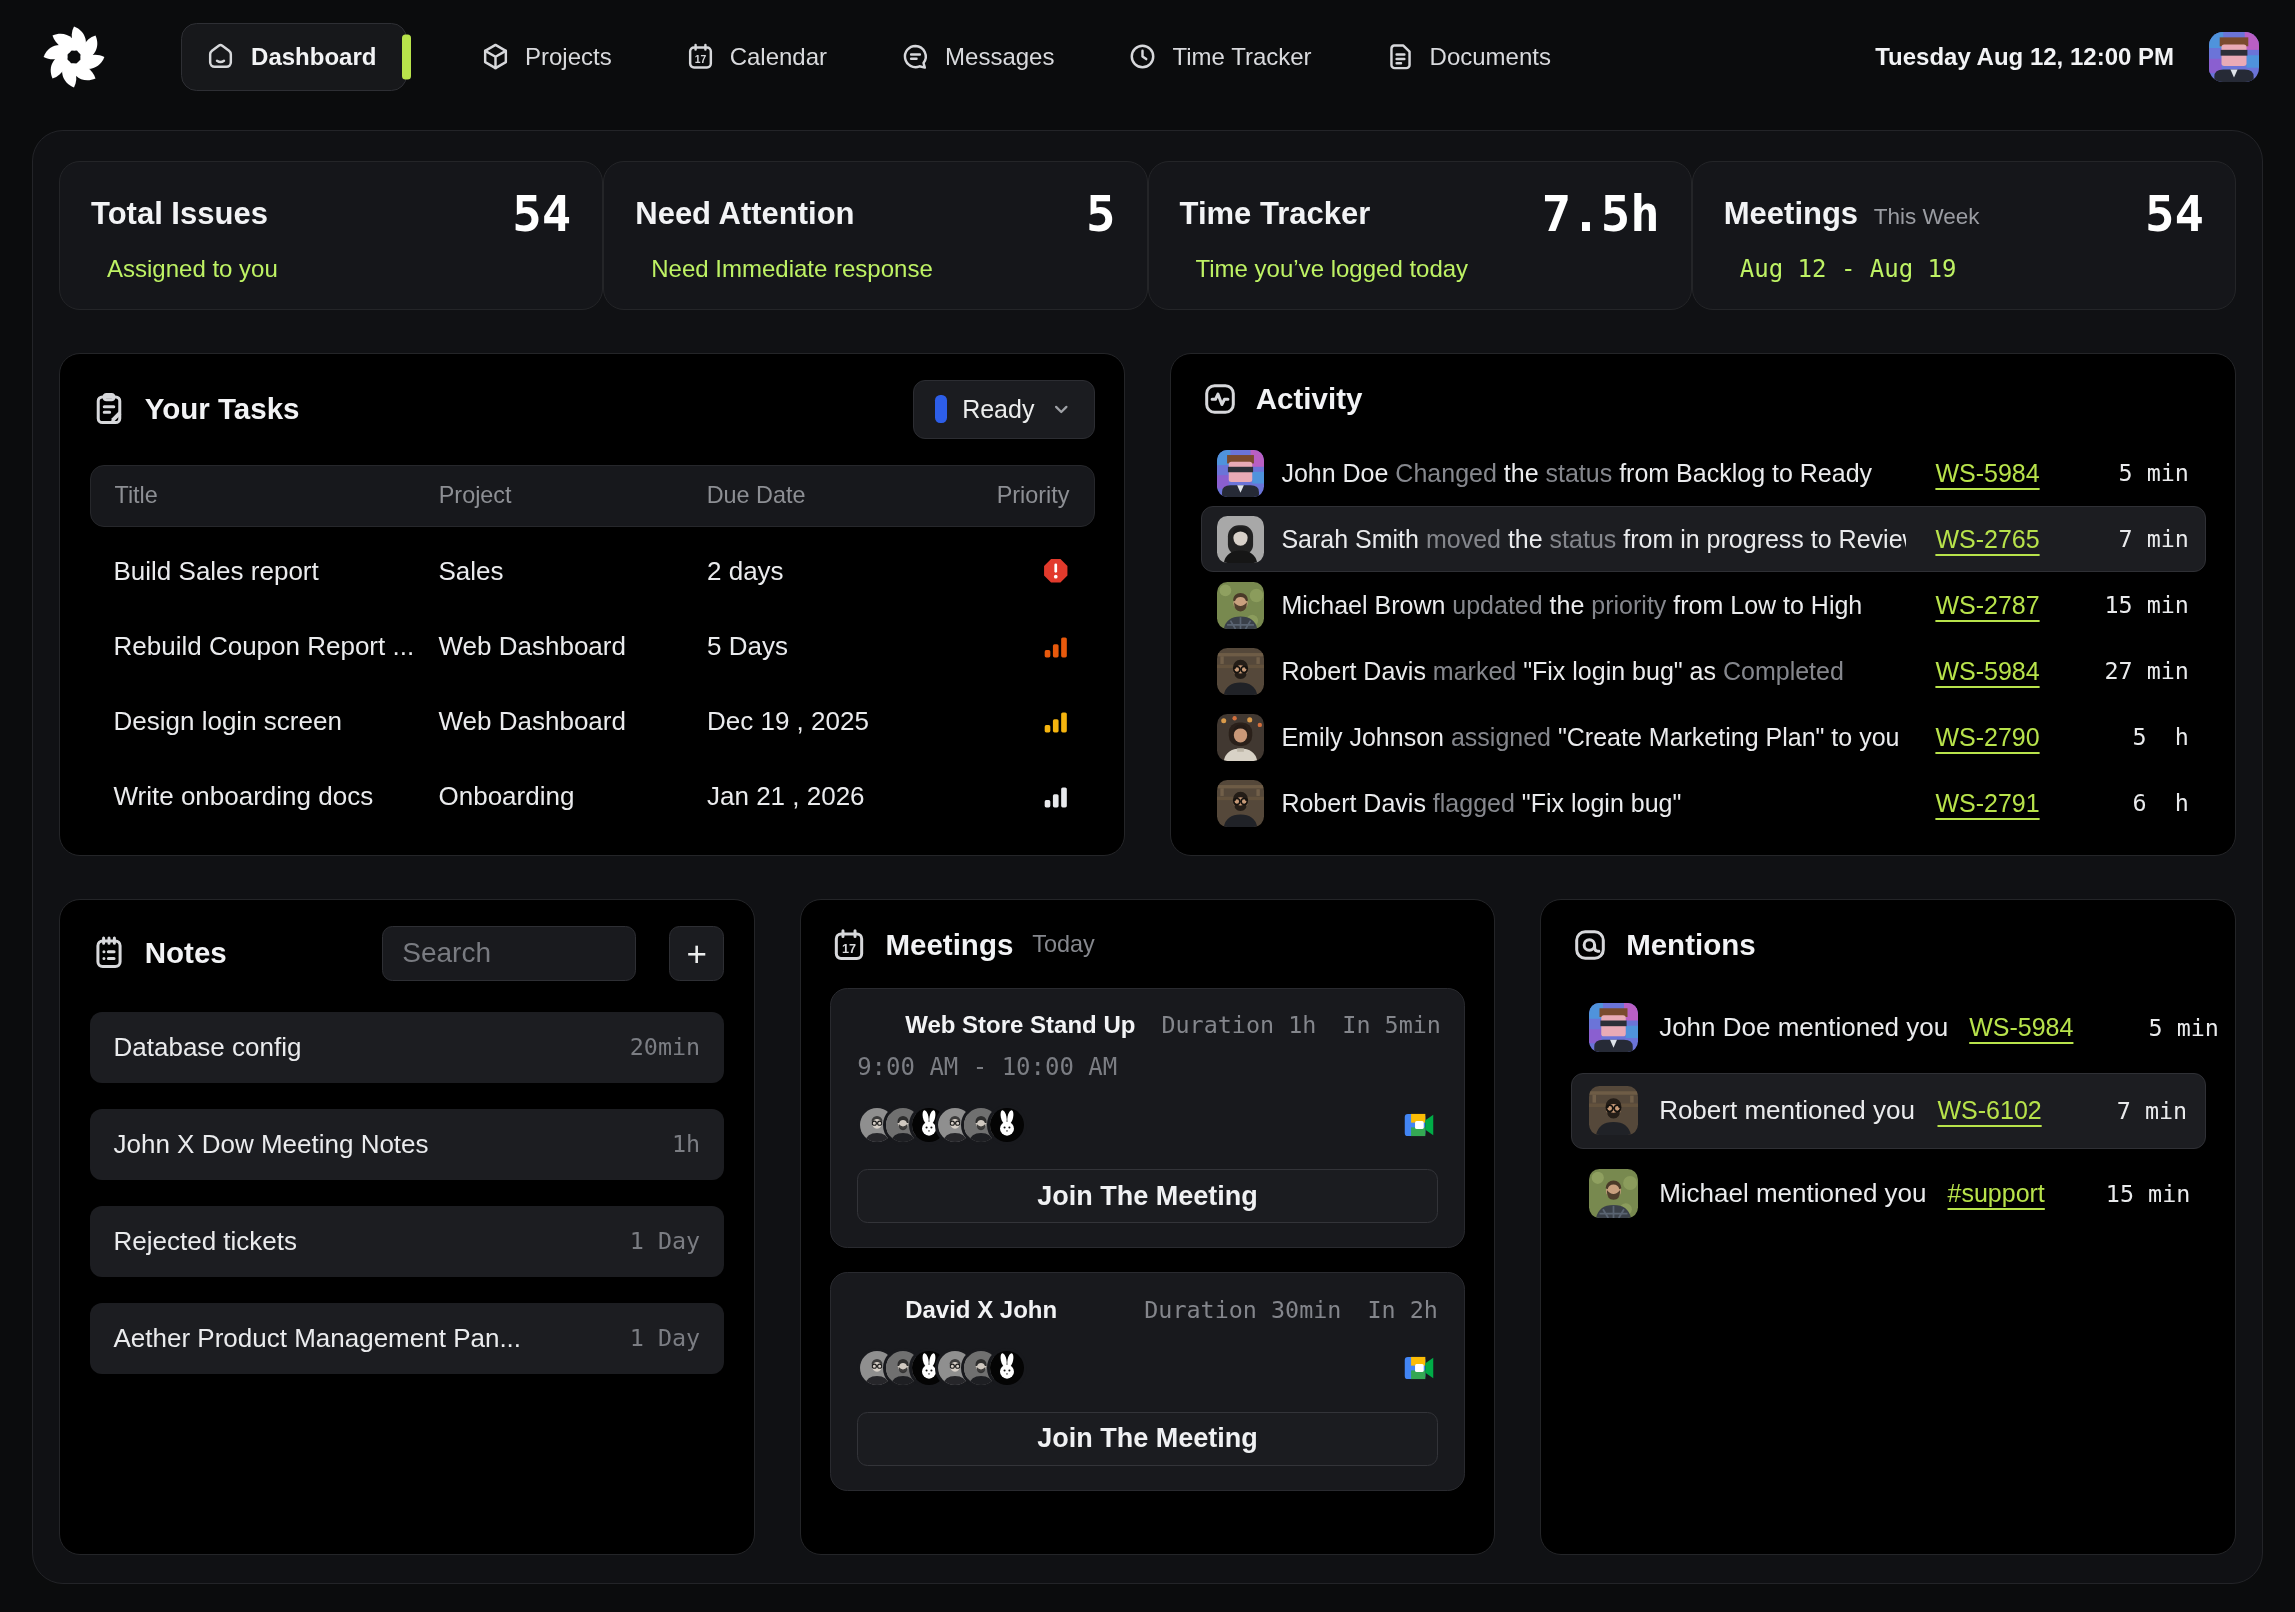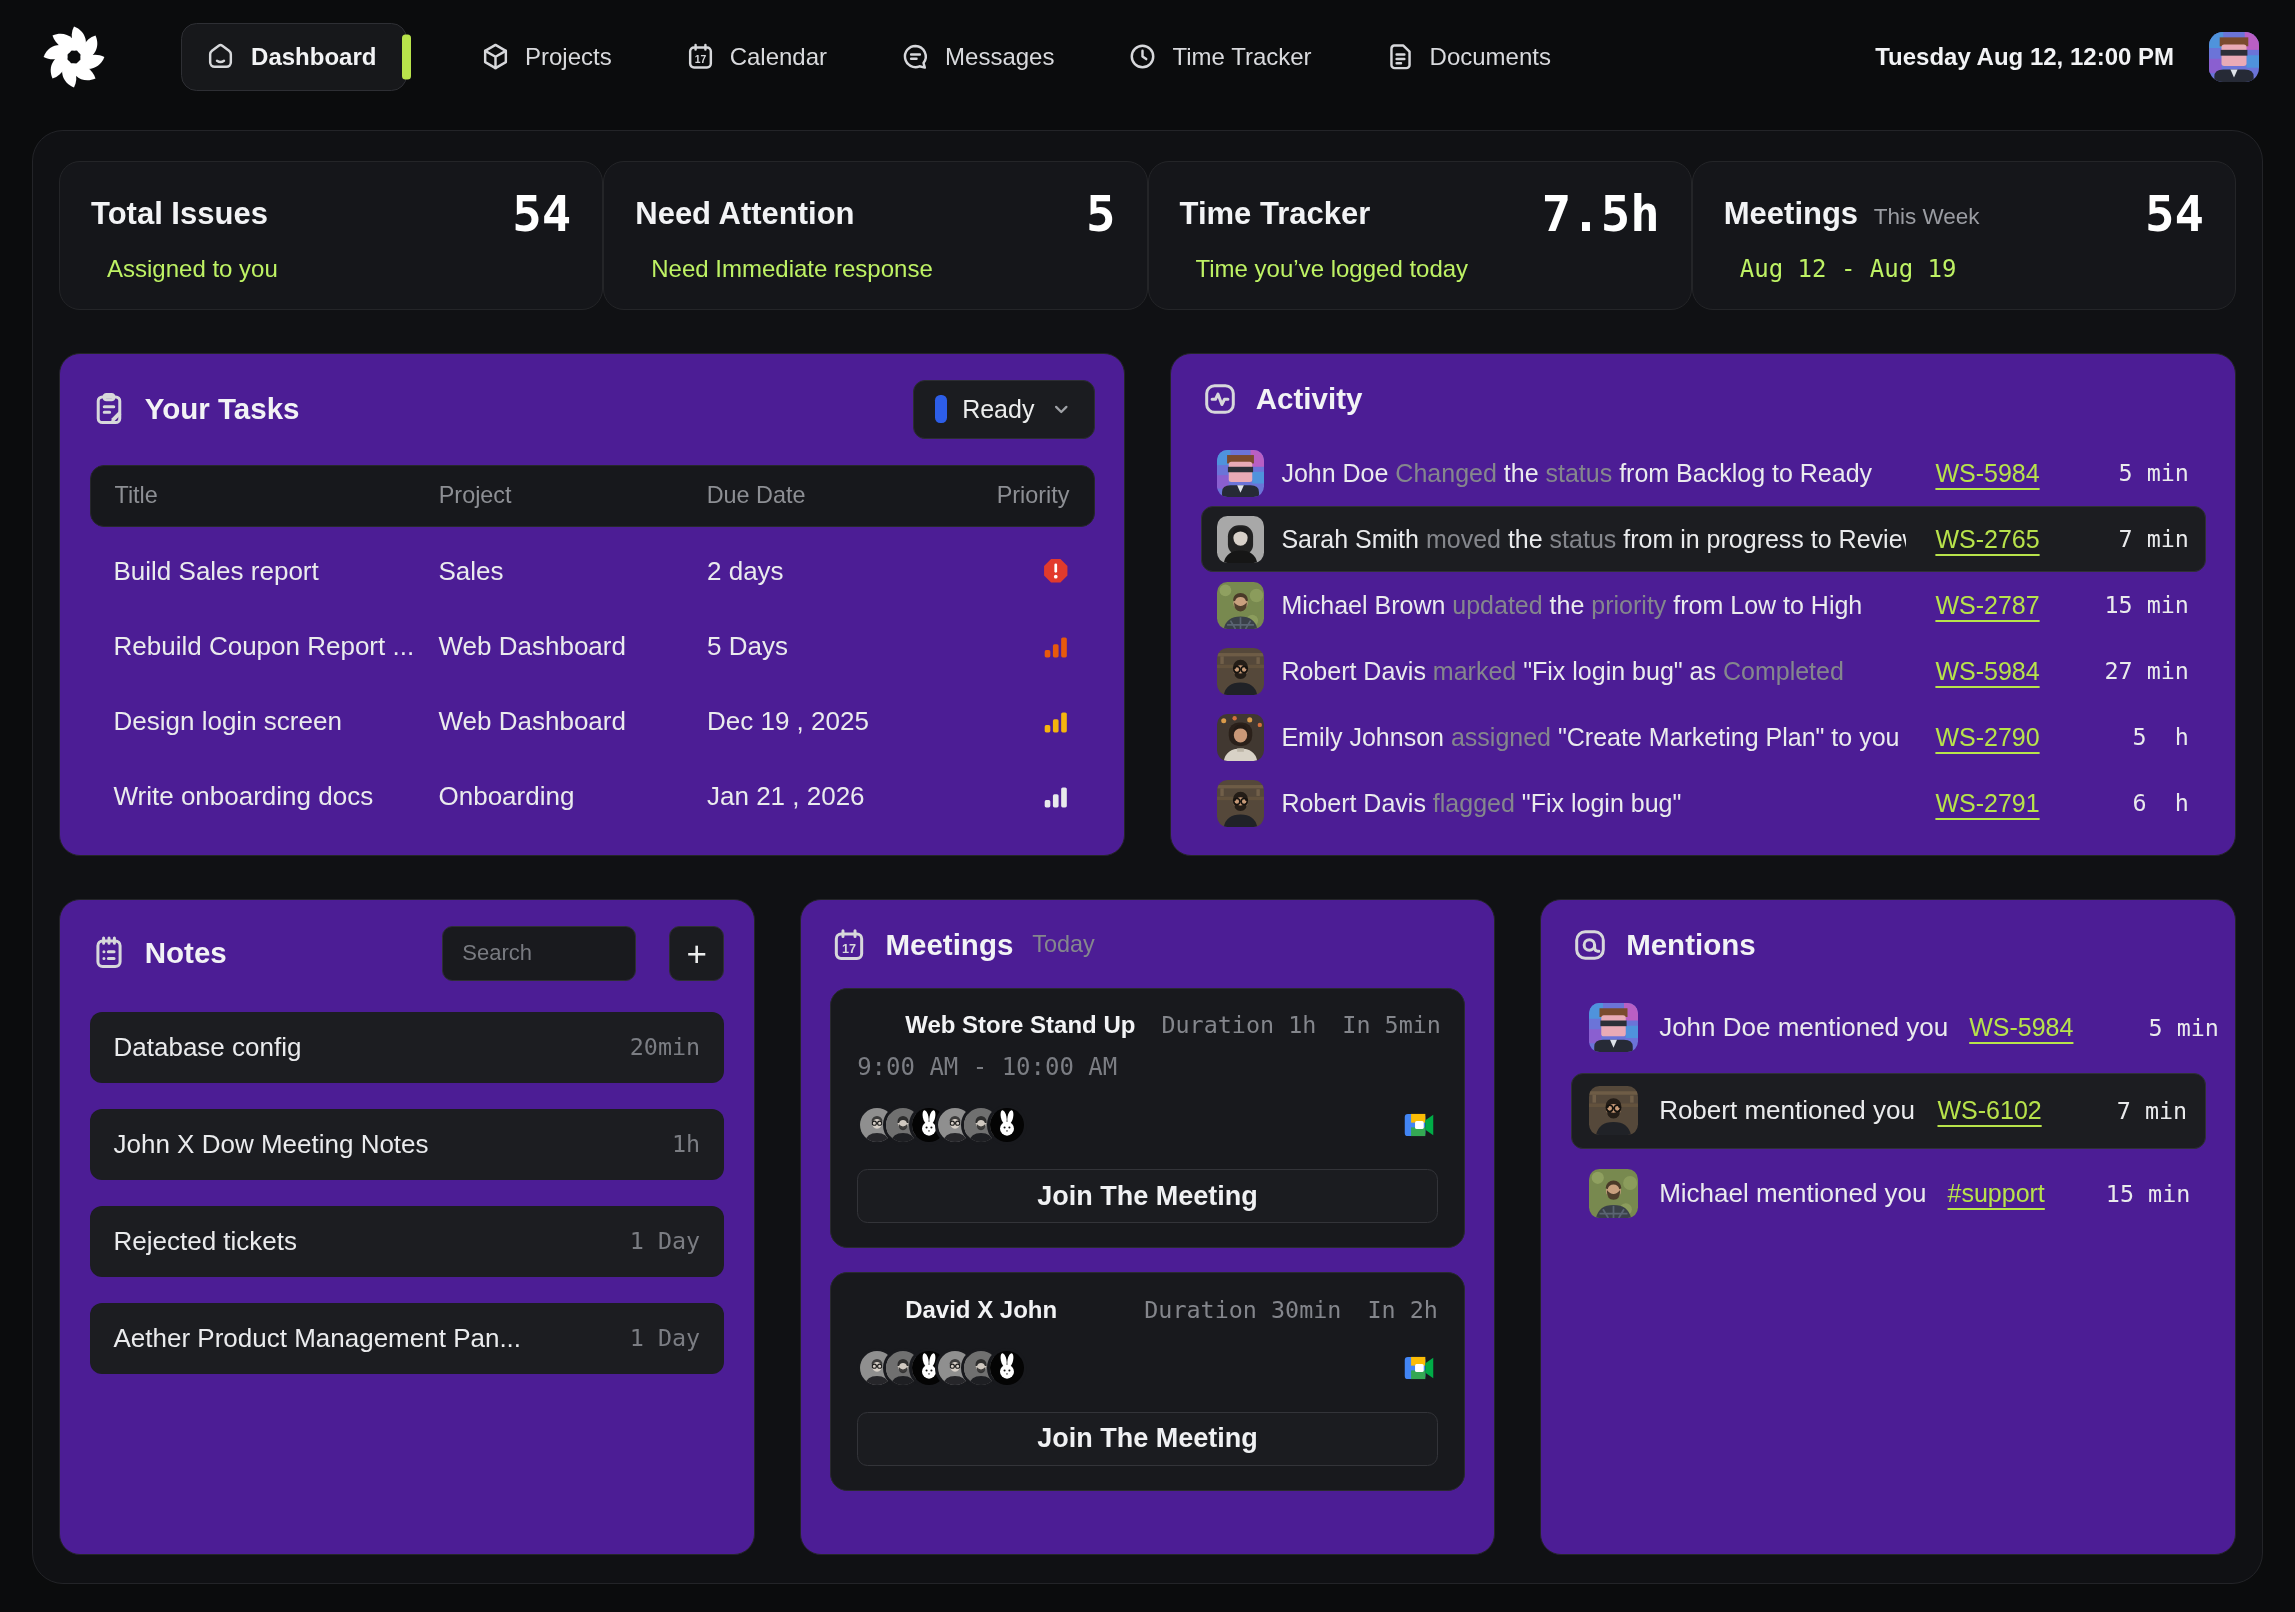--- a/index.html
+++ b/index.html
@@ -42,21 +42,21 @@
           padding:24px 31px 26px; display:flex; flex-direction:column; justify-content:space-between; }
   .stat-top { display:flex; align-items:center; justify-content:space-between; }
   .stat-title { font-size:31px; font-weight:700; color:#f2f3f5; display:flex; align-items:baseline; gap:15.6px; }
   .stat-badge { font-size:22.5px; font-weight:500; color:#9a9ca2; }
   .stat-value { font-family:"DejaVu Sans Mono", monospace; font-size:49px; font-weight:700; color:#ffffff; }
   .stat-sub { font-size:24px; color:#bef264;margin-left:16px; }
 
   
   .row-mid { display:grid; grid-template-columns:1fr 1fr; gap:45px; height:503px; flex:none; }
   .row-bottom { display:grid; grid-template-columns:1fr 1fr 1fr; gap:45px; flex:1; min-height:0; }
-  .panel { background:#4c1d95; border:1.7px solid #242528; border-radius:21px;
+  .panel { background:#000000; border:1.7px solid #242528; border-radius:21px;
            padding:26px 29.5px; display:flex; flex-direction:column; min-height:0; overflow:hidden; }
   .panel-head { display:flex; align-items:center; gap:17.3px; flex:none; }
   .panel-ic svg { width:38px; height:38px; display:block; }
   .panel-title { font-size:29.5px; font-weight:700; color:#f2f3f5; }
   .panel-badge { font-size:23.4px; color:#85878d; margin-left:1.7px; }
 
   
   .select { margin-left:auto; display:flex; align-items:center; gap:15.6px; height:59px;
             padding:0 21px; background:#1b1c20; border:1.7px solid #2c2d32; border-radius:12px; cursor:pointer; }
   .select-pill { width:11.3px; height:28px; border-radius:5.2px; }
@@ -81,23 +81,23 @@
   .avatar-sq svg { width:100%; height:100%; display:block; }
   .act-text { flex:1; font-size:25px; color:#eaebed; white-space:nowrap; overflow:hidden; }
   .act-text .muted { color:#85878d; }
   .link { font-size:25px; color:#b8e34b; text-decoration:underline; text-underline-offset:6px;
           white-space:nowrap; cursor:pointer; }
   .act-link { margin:0 21px 0 12px; }
   .act-time { font-family:"DejaVu Sans Mono", monospace; font-size:23.4px; color:#e9eaec;
               width:111px; text-align:right; white-space:pre; flex:none; }
 
   
-  .search-box { margin-left:auto; width:194px; height:55px; background:#191a1e;
+  .search-box { margin-left:auto; width:254px; height:55px; background:#191a1e;
                 border:1.7px solid #2e2f34; border-radius:10.4px; padding:0 19px;
-                font-size:22px; color:#eceded; font-family:"Liberation Sans", sans-serif; outline:none; }
+                font-size:28px; color:#eceded; font-family:"Liberation Sans", sans-serif; outline:none; }
   .search-box::placeholder { color:#797b81; }
   .add-btn { margin-left:15.6px; width:55px; height:55px; background:#1b1c20; border:1.7px solid #2e2f34;
              border-radius:10.4px; display:flex; align-items:center; justify-content:center;
              font-size:35px; font-weight:400; color:#eceded; cursor:pointer; flex:none; line-height:1; }
   .note-list { margin-top:31px; display:flex; flex-direction:column; gap:26px; }
   .note-item { height:71px; background:#1c1d21; border-radius:12px; display:flex;
                align-items:center; justify-content:space-between; padding:0 24px; cursor:pointer; }
   .note-title { font-size:26px; color:#eaebed; }
   .note-time { font-family:"DejaVu Sans Mono", monospace; font-size:23.4px; color:#7b7d83; }
 

